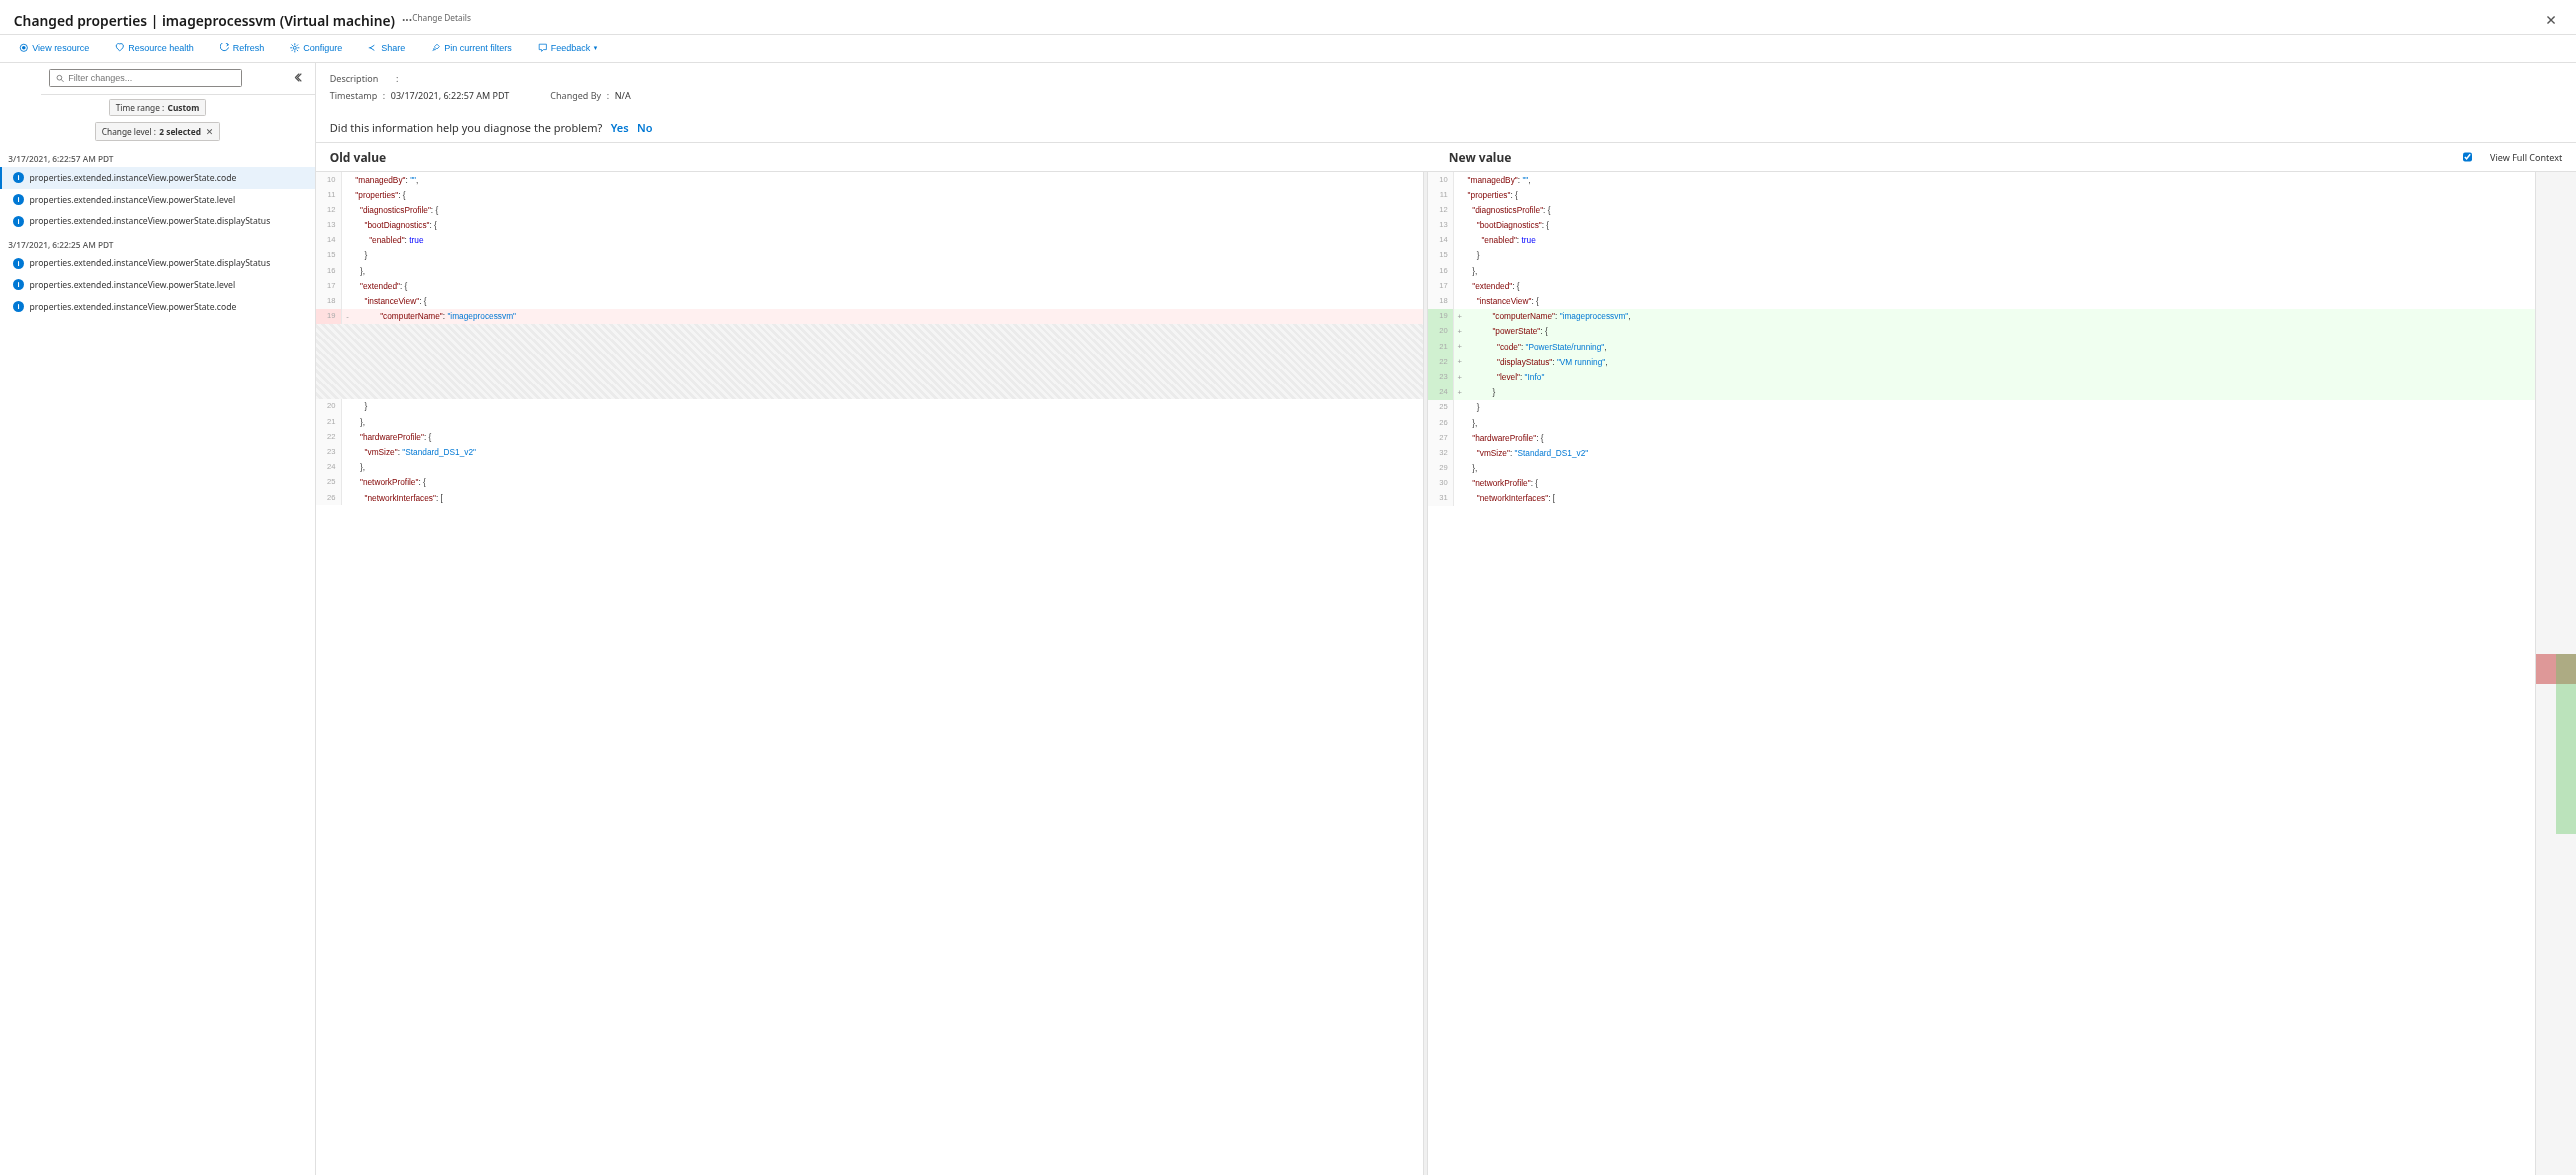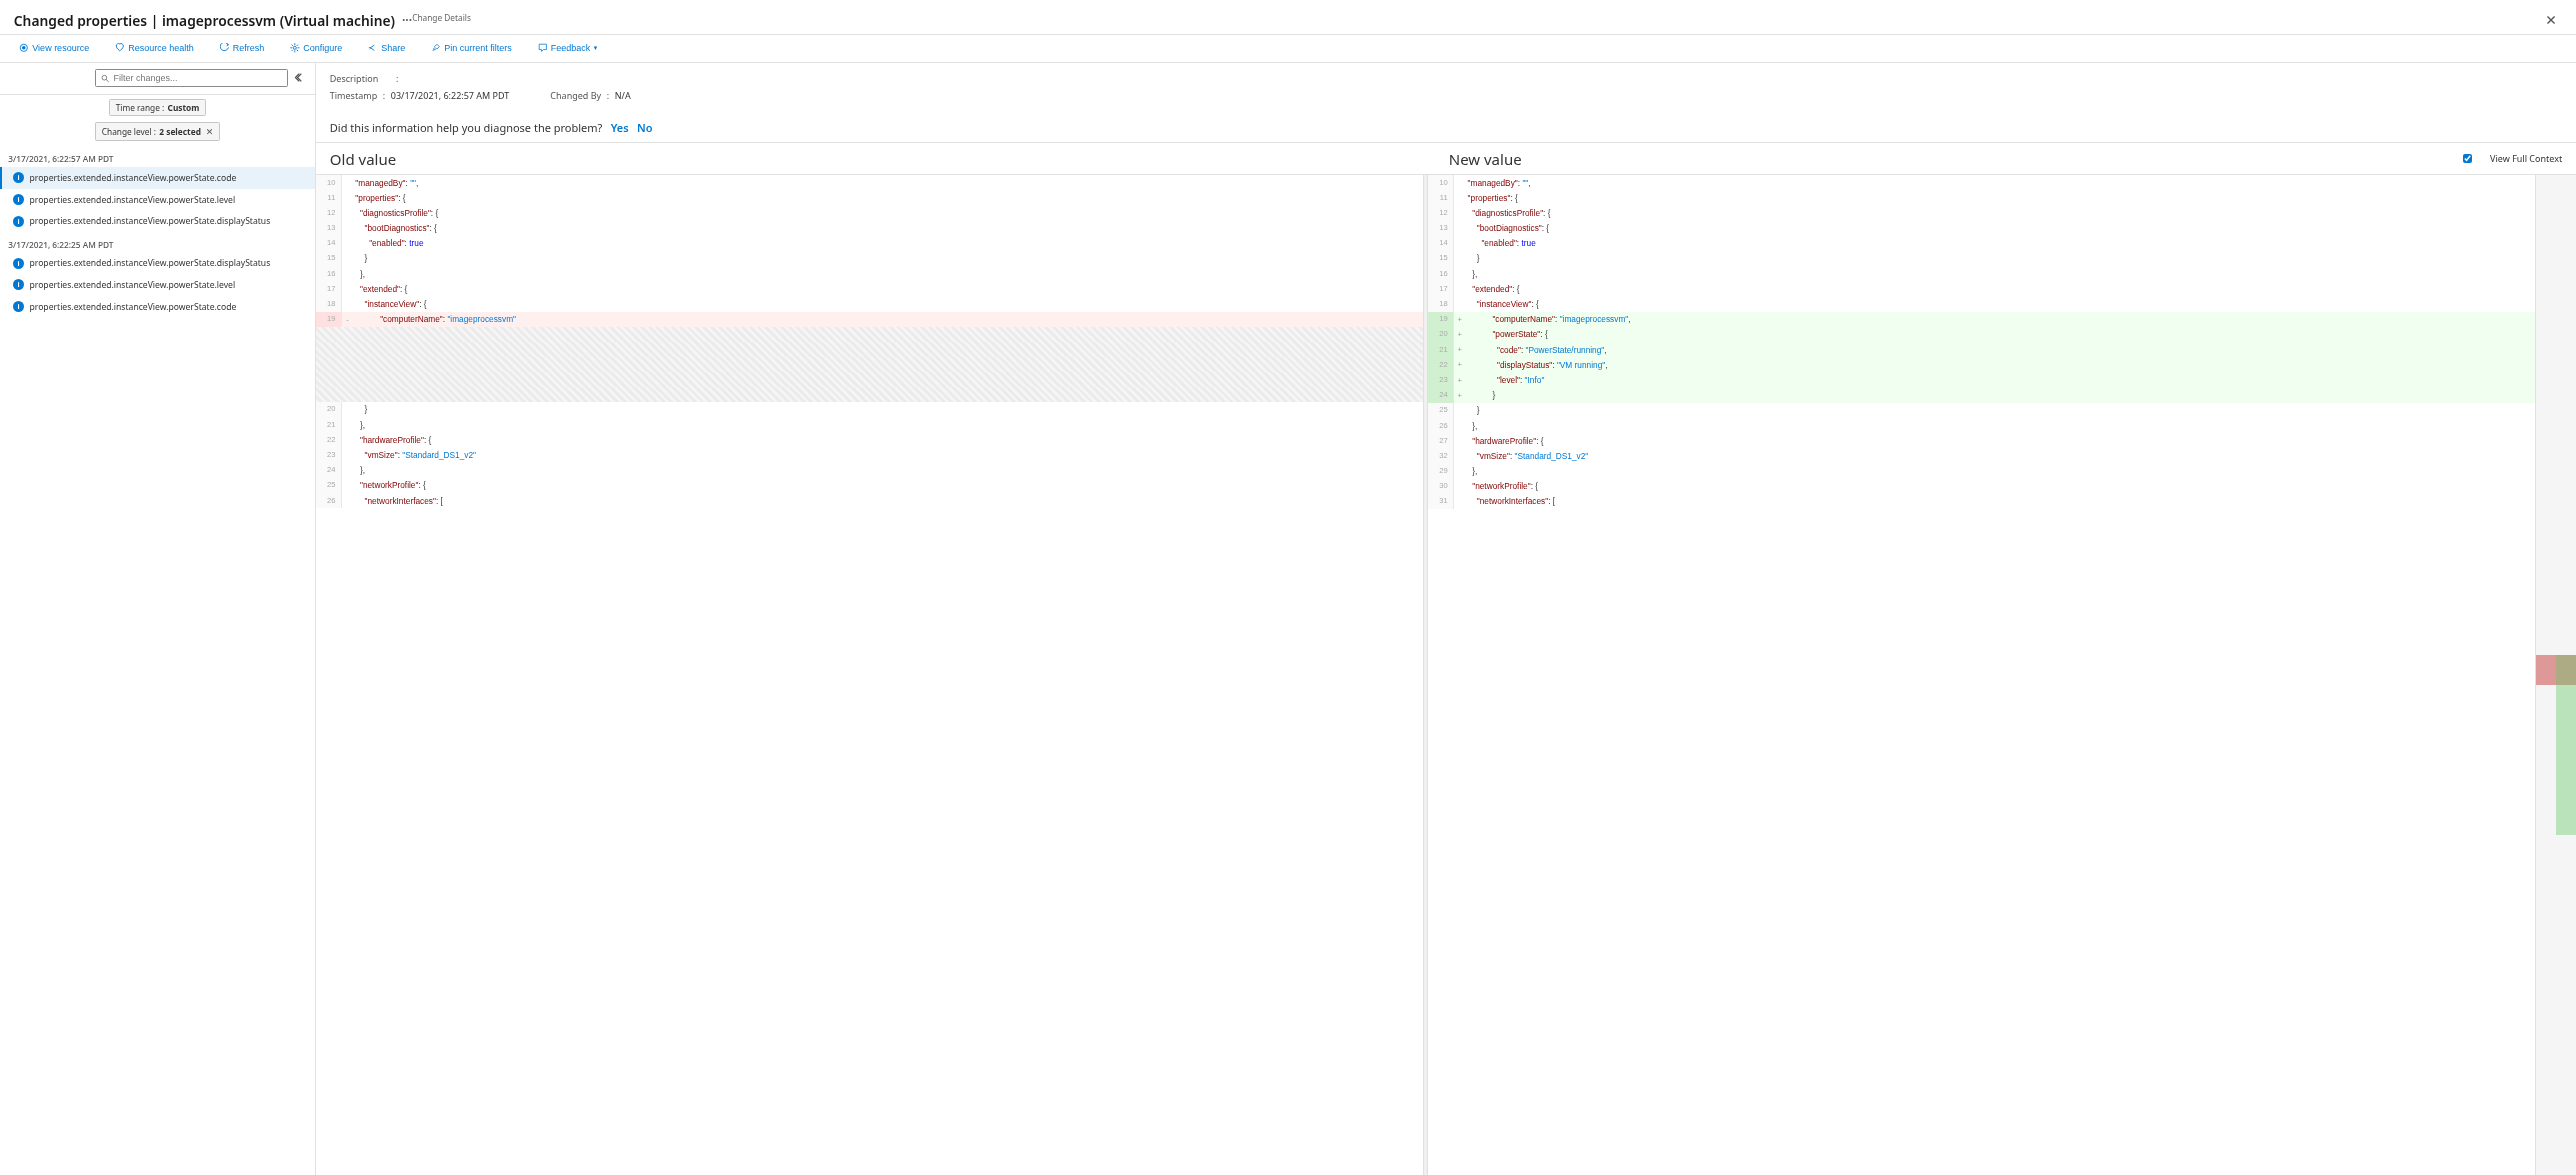--- a/index.html
+++ b/index.html
@@ -25,21 +25,21 @@
       font-size: 9px; padding: 2.8px 5.5px; border-radius: 1.4px;
     }
 
     .main-layout { display: flex; height: calc(100vh - 62px); }
 
     .left-panel {
       width: 316px; min-width: 316px; border-right: 0.7px solid #e0e0e0;
       display: flex; flex-direction: column; overflow: hidden;
     }
 
-    .filter-bar { padding: 6.9px 8.3px; border-bottom: 0.7px solid #e0e0e0; display: flex; align-items: center; justify-content: flex-end; }
+    .filter-bar { padding: 6.9px 8.3px; border-bottom: 0.7px solid #e0e0e0; display: flex; align-items: center; justify-content: space-between; margin-left: 41px; }
     .filter-input-wrap { display: flex; align-items: center; border: 0.7px solid #8a8886; border-radius: 1.4px; padding: 2.8px 5.5px; width: 193px; gap: 4.1px; }
     .filter-input { border: none; outline: none; font-size: 9px; color: #333; width: 100%; background: transparent; }
     .collapse-btn { background: none; border: none; cursor: pointer; color: #555; font-size: 11px; padding: 1.4px 4.1px; }
 
     .filter-tags { display: flex; align-items: center; gap: 5.5px; padding: 4.1px 8.3px 5.5px 8.3px; flex-wrap: wrap; flex-direction: column; }
     .filter-tag {
       display: flex; align-items: center; gap: 3.4px;
       border: 0.7px solid #c8c6c4; border-radius: 1.4px; padding: 2.1px 5.5px;
       font-size: 8.3px; color: #333; background: #f5f5f5; cursor: pointer;
     }
@@ -61,21 +61,21 @@
     .details-header { padding: 9.6px 13.8px 6.9px 13.8px; border-bottom: 0.7px solid #e0e0e0; }
     .meta-label { font-size: 9px; color: #555; }
     .meta-sep { color: #555; margin: 0 2.8px; }
     .meta-value { font-size: 9px; color: #333; }
     .diagnose-row { display: flex; align-items: center; gap: 8.3px; font-size: 11px; color: #333; margin-top: 18px; }
     .diagnose-yes { color: #0078d4; font-weight: 600; cursor: pointer; }
     .diagnose-no { color: #0078d4; font-weight: 600; cursor: pointer; }
 
     .diff-container { flex: 1; display: flex; flex-direction: column; overflow: hidden; }
     .diff-header { display: flex; align-items: center; padding: 5.5px 13.8px; border-bottom: 0.7px solid #e0e0e0; }
-    .diff-col-header { font-size: 15px; font-weight: 400; color: #333; }
+    .diff-col-header { font-size: 12px; font-weight: 700; color: #333; }
     .diff-old-header { flex: 1; }
     .view-full-context { display: flex; align-items: center; gap: 18px; font-size: 9px; color: #333; }
     .view-full-context input[type=checkbox] { accent-color: #0078d4; width: 9.6px; height: 9.6px; }
 
     .diff-body { flex: 1; display: flex; overflow: hidden; }
     .diff-pane { flex: 1; overflow-y: auto; overflow-x: hidden; position: relative; }
     .diff-pane-divider { width: 5.5px; background: #f0f0f0; border-left: 0.7px solid #e0e0e0; border-right: 0.7px solid #e0e0e0; }
 
     .diff-line { display: flex; align-items: flex-start; min-height: 15px; font-family: Liberation Sans, sans-serif; font-size: 8.3px; }
     .diff-line-num { width: 26px; min-width: 26px; text-align: right; padding: 1.4px 5.5px 1.4px 2.8px; color: #aaa; background: #fafafa; border-right: 0.7px solid #e8e8e8; user-select: none; font-size: 7.6px; line-height: 12.4px; }

